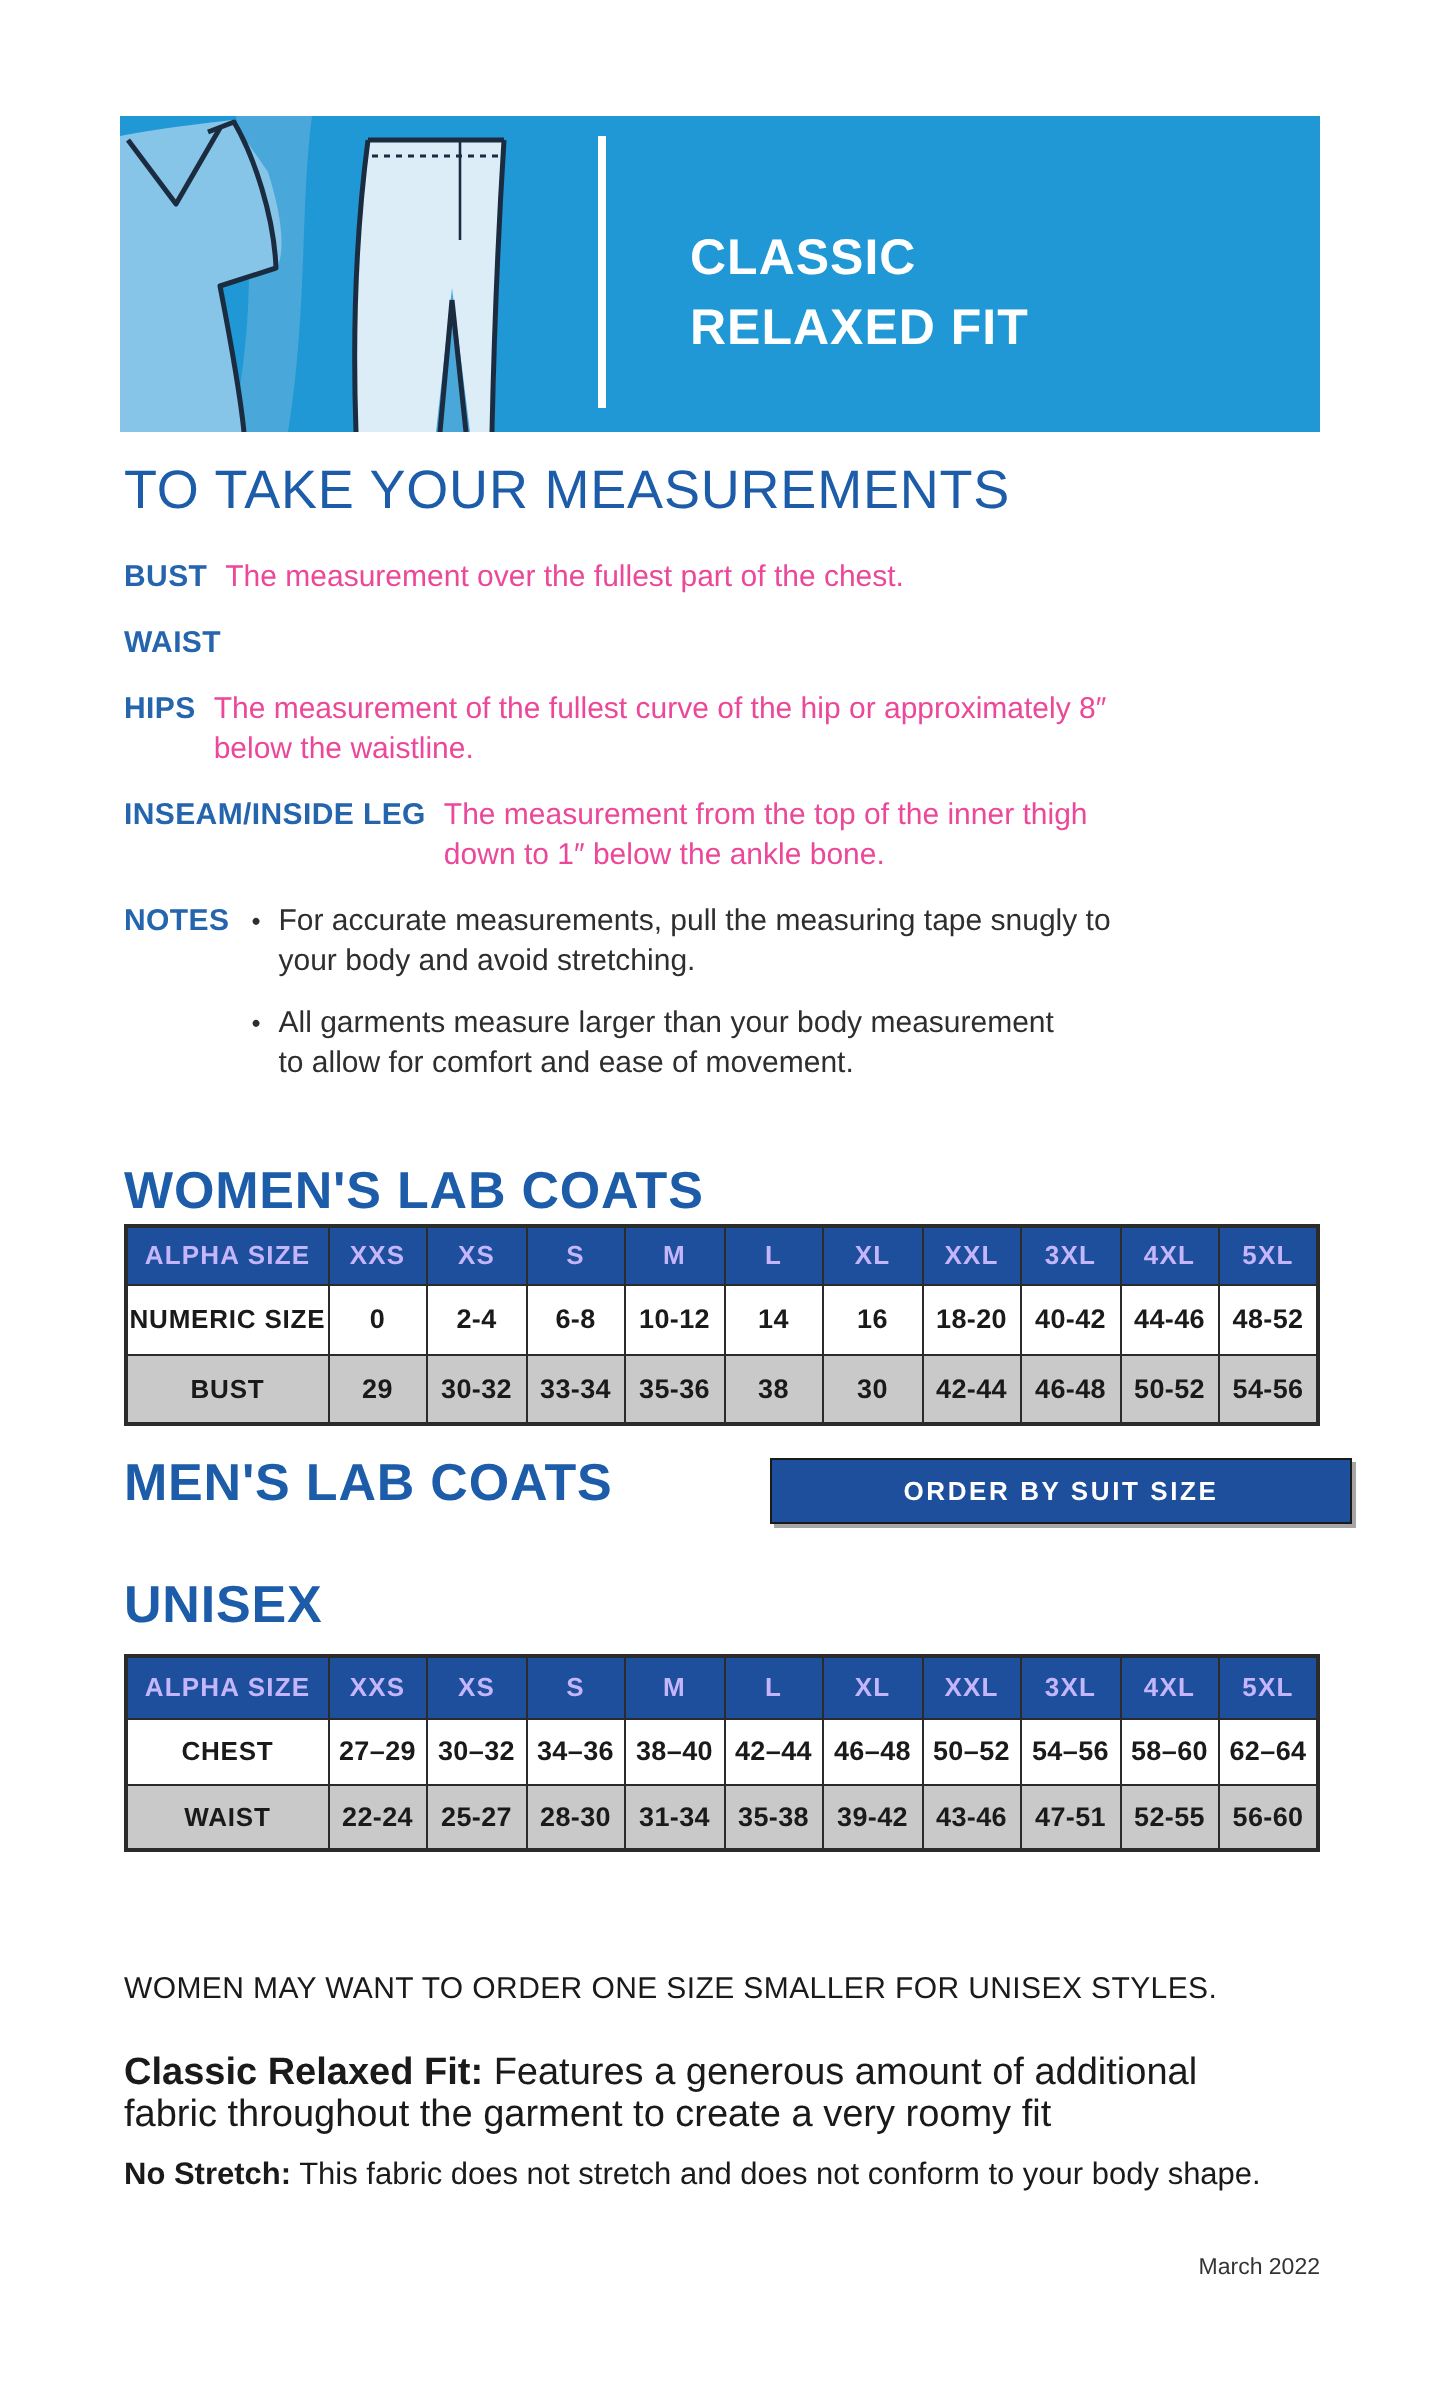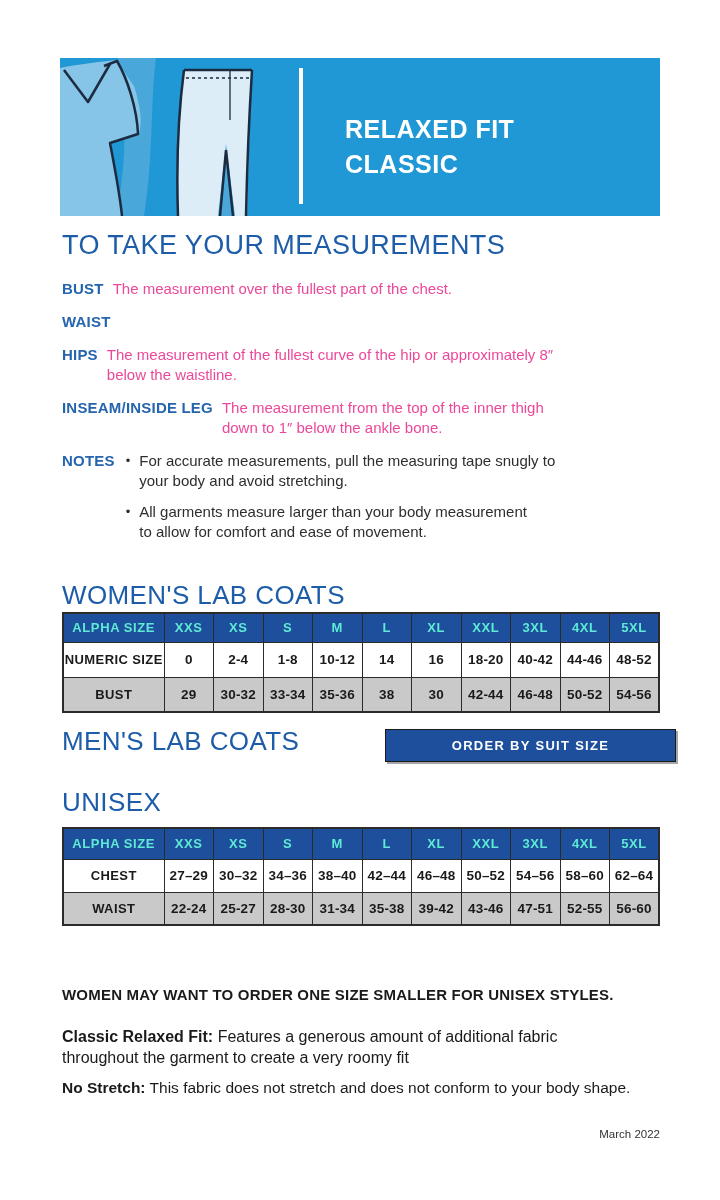--- a/index.html
+++ b/index.html
@@ -34,49 +34,49 @@
   .def-text{color:#ec4899;}
   .def-row:nth-of-type(3) .def-text{max-width:470px;}
   .def-row:nth-of-type(4) .def-text{max-width:352px;}
   .notes-list{display:flex;flex-direction:column;gap:11px;}
   .note{display:flex;font-size:15px;line-height:20px;color:#2E2E2E;}
   .note .bullet-dot{margin:0 9px 0 2px;font-size:13px;line-height:20px;color:#2E2E2E;}
   .note:nth-child(1) .note-text{max-width:418px;}
   .note:nth-child(2) .note-text{max-width:402px;}
 
   
-  .h2{position:absolute;left:62px;font-size:26px;font-weight:400;color:var(--heading-blue);letter-spacing:0.4px;white-space:nowrap;}
+  .h2{position:absolute;left:62px;font-size:26px;font-weight:700;color:var(--heading-blue);letter-spacing:0.4px;white-space:nowrap;}
   .h2.womens{top:580px;}
   .h2.mens{top:726px;}
   .h2.unisex{top:787px;}
 
   
   table.size-table{position:absolute;left:62px;width:598px;border-collapse:collapse;table-layout:fixed;border:2px solid #2B2B2B;}
   table.size-table th,table.size-table td{border:1.5px solid #2B2B2B;text-align:center;vertical-align:middle;}
-  table.size-table thead th{background:var(--table-header-blue);color:#5eead4;font-size:13px;font-weight:bold;letter-spacing:0.6px;}
+  table.size-table thead th{background:var(--table-header-blue);color:#c4b5fd;font-size:13px;font-weight:bold;letter-spacing:0.6px;}
   table.size-table tbody th.rowlabel{background:#fff;font-size:13px;font-weight:bold;letter-spacing:0.4px;color:var(--text-dark);}
   table.size-table td{font-size:13.5px;font-weight:bold;color:var(--text-dark);background:#fff;letter-spacing:0.2px;}
   table.size-table tr.shaded td,table.size-table tr.shaded th.rowlabel{background:var(--shaded-row-gray);}
   table.size-table col.labelcol{width:101px;}
   #womens-table{top:612px;}
   #womens-table thead tr{height:29px;}
   #womens-table tbody tr{height:35px;}
   #unisex-table{top:827px;}
   #unisex-table thead tr{height:31px;}
   #unisex-table tbody tr{height:33px;}
 
   
   .suit-btn{position:absolute;left:385px;top:729px;width:291px;height:33px;background:var(--button-blue);
     border:1.5px solid #1A1A1A;box-shadow:2px 2px 0 rgba(0,0,0,0.35);
     color:#fff;font-size:13px;font-weight:bold;letter-spacing:1.3px;
     display:flex;align-items:center;justify-content:center;cursor:pointer;text-decoration:none;}
 
   
-  .unisex-note{position:absolute;left:62px;top:986px;font-size:15px;font-weight:bold;letter-spacing:0.2px;color:var(--text-dark);white-space:nowrap;}
-  .fit-para{position:absolute;left:62px;top:1026px;width:545px;font-size:16px;line-height:21px;color:var(--text-dark);}
+  .unisex-note{position:absolute;left:62px;top:986px;font-size:15px;font-weight:normal;letter-spacing:0.2px;color:var(--text-dark);white-space:nowrap;}
+  .fit-para{position:absolute;left:62px;top:1026px;width:545px;font-size:19px;line-height:21px;color:var(--text-dark);}
   .stretch-para{position:absolute;left:62px;top:1077px;width:610px;font-size:15.5px;line-height:21px;color:var(--text-dark);}
   .date{position:absolute;right:60px;top:1128px;font-size:11.5px;color:#333;}
 </style>
 </head>
 <body>
 
 <div class="page">
 
   <header class="banner">
     <svg width="210" height="158" viewBox="0 0 210 158" preserveAspectRatio="none" aria-hidden="true">
@@ -92,22 +92,22 @@
       <path d="M166,86 L158,158 L175,158 Z" style="fill:var(--shadow-blue)"></path>
       <path d="M124,12 C119,50 116,100 118,158" fill="none" style="stroke:var(--outline-navy)" stroke-width="2.5"></path>
       <path d="M124,12 L192,12" fill="none" style="stroke:var(--outline-navy)" stroke-width="2.5"></path>
       <path d="M192,12 C189,60 187,110 186,158" fill="none" style="stroke:var(--outline-navy)" stroke-width="2.5"></path>
       <path d="M166,92 L160,158 M166,92 L173,158" fill="none" style="stroke:var(--outline-navy)" stroke-width="2.5"></path>
       <path d="M126,20 L190,20" fill="none" style="stroke:var(--outline-navy)" stroke-width="1.5" stroke-dasharray="3,3"></path>
       <path d="M170,13 L170,62" fill="none" style="stroke:var(--outline-navy)" stroke-width="1.3"></path>
     </svg>
     <div class="banner-divider"></div>
     <div class="banner-title">
+      <div>CLASSIC</div>
       <div>RELAXED FIT</div>
-      <div>CLASSIC</div>
     </div>
   </header>
 
   <h1 class="h1">TO TAKE YOUR MEASUREMENTS</h1>
 
   <div class="def-list">
     <div class="def-row">
       <span class="def-label">BUST</span>
       <span class="def-text">The measurement over the fullest part of the chest.</span>
     </div>
@@ -165,21 +165,21 @@
           <th>3XL</th>
           <th>4XL</th>
           <th>5XL</th>
         </tr>
       </thead>
       <tbody>
         <tr>
           <th class="rowlabel">NUMERIC SIZE</th>
           <td>0</td>
           <td>2-4</td>
-          <td>1-8</td>
+          <td>6-8</td>
           <td>10-12</td>
           <td>14</td>
           <td>16</td>
           <td>18-20</td>
           <td>40-42</td>
           <td>44-46</td>
           <td>48-52</td>
         </tr>
         <tr class="shaded">
           <th class="rowlabel">BUST</th>

